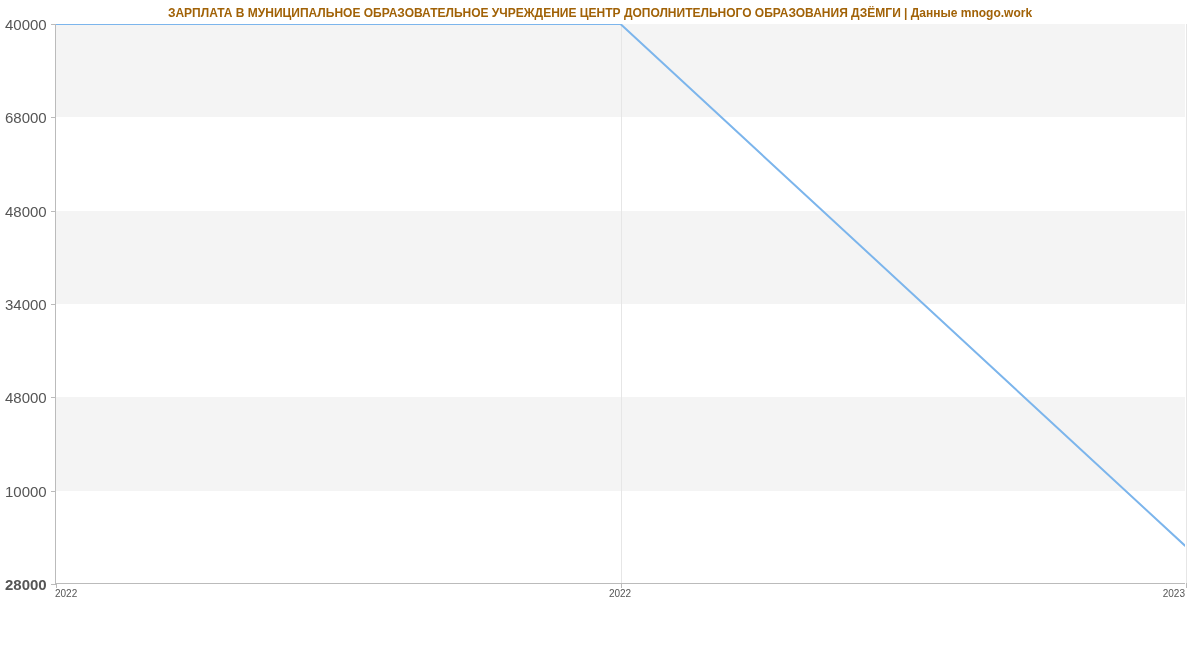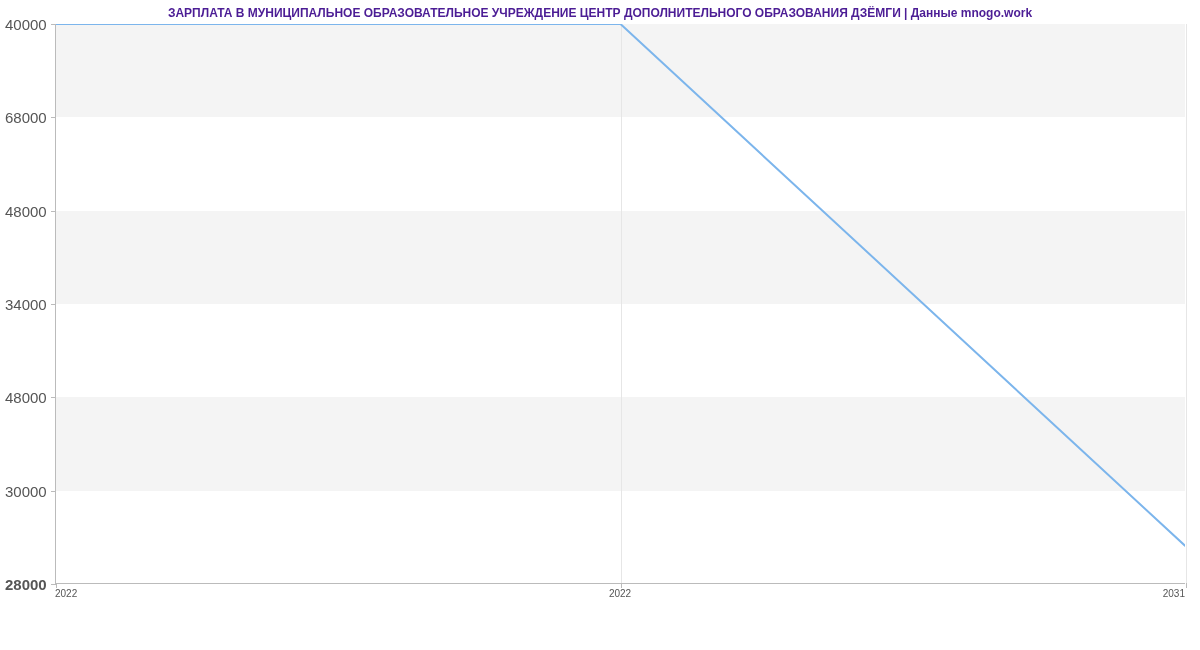--- a/index.html
+++ b/index.html
@@ -17,21 +17,21 @@
     height: 620px;
   }
   .title {
     position: absolute;
     top: 6px;
     left: 0;
     width: 1200px;
     text-align: center;
     font-size: 12px;
     font-weight: bold;
-    color: #4c1d95;
+    color: #a16207;
   }
   .plot {
     position: absolute;
     left: 55px;
     top: 24px;
     width: 1130px;
     height: 560px;
     border-left: 1px solid #bbb;
     border-bottom: 1px solid #bbb;
     box-sizing: border-box;
@@ -114,22 +114,22 @@
       <div class="tick-mark-x" style="left: 1130px;"></div>
       <div class="tick-mark-y" style="top: 560px;"></div>
       <div class="tick-mark-y" style="top: 466.667px;"></div>
       <div class="tick-mark-y" style="top: 373.333px;"></div>
       <div class="tick-mark-y" style="top: 280px;"></div>
       <div class="tick-mark-y" style="top: 186.667px;"></div>
       <div class="tick-mark-y" style="top: 93.3333px;"></div>
       <div class="tick-mark-y" style="top: 0px;"></div>
     </div>
 <div class="y-tick" style="top: 584px; font-weight: bold;">28000</div>
-    <div class="y-tick" style="top: 490.667px;">30000</div>
+    <div class="y-tick" style="top: 490.667px;">10000</div>
     <div class="y-tick" style="top: 397.333px;">48000</div>
     <div class="y-tick" style="top: 304px;">34000</div>
     <div class="y-tick" style="top: 210.667px;">48000</div>
     <div class="y-tick" style="top: 117.333px;">68000</div>
     <div class="y-tick" style="top: 24px;">40000</div>
     <div class="x-tick" style="transform: none; left: 55px;">2022</div>
     <div class="x-tick" style="left: 620px;">2022</div>
-    <div class="x-tick" style="transform: translateX(-100%); left: 1185px;">2031</div>
+    <div class="x-tick" style="transform: translateX(-100%); left: 1185px;">2023</div>
   </div>
 
 </body></html>

